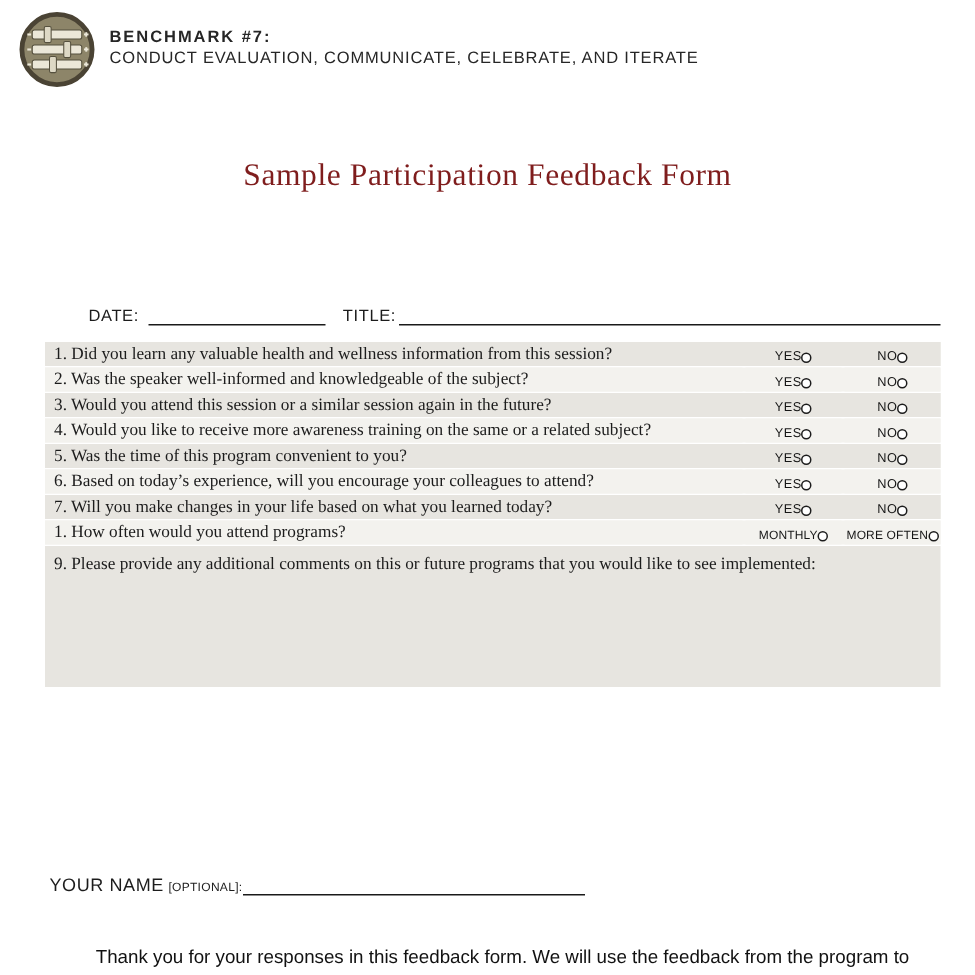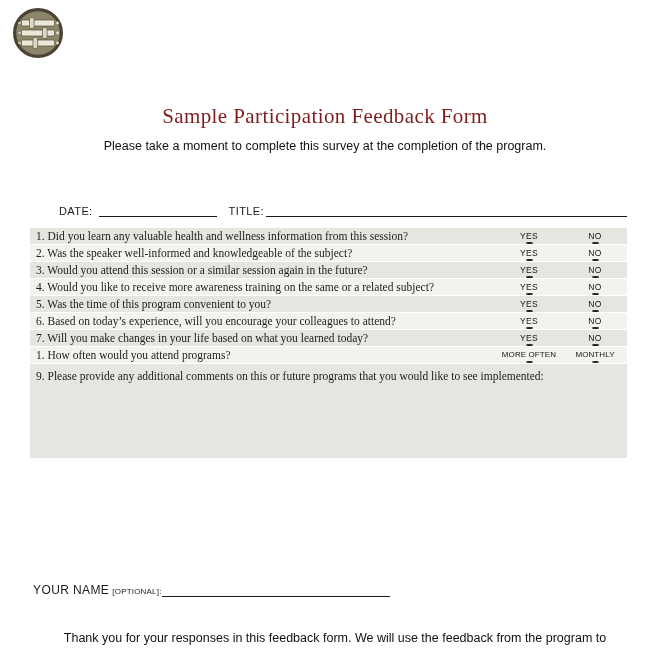--- a/index.html
+++ b/index.html
@@ -83,21 +83,21 @@
     display: flex;
     align-items: center;
     padding-left: 6px;
     font-family: "Liberation Serif", serif;
     font-size: 11.5px;
     color: #1c1c1c;
   }
   .opt-cell {
     flex: 0 0 64px;
     display: flex;
-    flex-direction: column;
+    flex-direction: row;
     align-items: center;
     justify-content: center;
     cursor: pointer;
     padding-top: 4px;
   }
   .opt-label {
     font-size: 8.5px;
     letter-spacing: 0.3px;
     color: #161616;
     line-height: 1.1;
@@ -169,24 +169,27 @@
       <rect x="44" y="25.3" width="3" height="1.3" fill="#ebe7d8"></rect>
       <rect x="44.85" y="24.45" width="1.3" height="3" fill="#ebe7d8"></rect>
       <rect x="30.5" y="20.6" width="4.6" height="10.8" rx="1" fill="#ddd8c5" stroke="#55503e" stroke-width="0.7"></rect>
 
       <rect x="6.2" y="35.3" width="2.6" height="1.4" fill="#ebe7d8"></rect>
       <rect x="9.5" y="33" width="33" height="6" rx="1.4" fill="#ebe7d8" stroke="#55503e" stroke-width="0.7"></rect>
       <rect x="44" y="35.3" width="3" height="1.3" fill="#ebe7d8"></rect>
       <rect x="44.85" y="34.45" width="1.3" height="3" fill="#ebe7d8"></rect>
       <rect x="21" y="30.6" width="4.6" height="10.8" rx="1" fill="#ddd8c5" stroke="#55503e" stroke-width="0.7"></rect>
     </svg>
+    <div class="hdr-text">
+      <div class="hdr-line1">BENCHMARK #7:</div>
+      <div class="hdr-line2">CONDUCT EVALUATION, COMMUNICATE, CELEBRATE, AND ITERATE</div>
+    </div>
   </div>
 
   <h1 class="form-title">Sample Participation Feedback Form</h1>
-  <div class="form-subtitle">Please take a moment to complete this survey at the completion of the program.</div>
 
   <div class="date-row">
     <span>DATE:</span>
     <span class="fill-line date-line"></span>
     <span>TITLE:</span>
     <span class="fill-line title-line"></span>
   </div>
 
   <div class="qtable">
 
@@ -270,25 +273,25 @@
       </div>
       <div class="opt-cell shade-a">
         <span class="opt-label">NO</span>
         <span class="radio"></span>
       </div>
     </div>
 
     <div class="qrow shade-b">
       <div class="q-cell shade-b">1. How often would you attend programs?</div>
       <div class="opt-cell shade-b">
+        <span class="opt-label small">MONTHLY</span>
+        <span class="radio"></span>
+      </div>
+      <div class="opt-cell shade-b">
         <span class="opt-label small">MORE OFTEN</span>
-        <span class="radio"></span>
-      </div>
-      <div class="opt-cell shade-b">
-        <span class="opt-label small">MONTHLY</span>
         <span class="radio"></span>
       </div>
     </div>
 
     <div class="qrow shade-a comment-row">
       <span>9. Please provide any additional comments on this or future programs that you would like to see implemented:</span>
     </div>
 
   </div>
 

